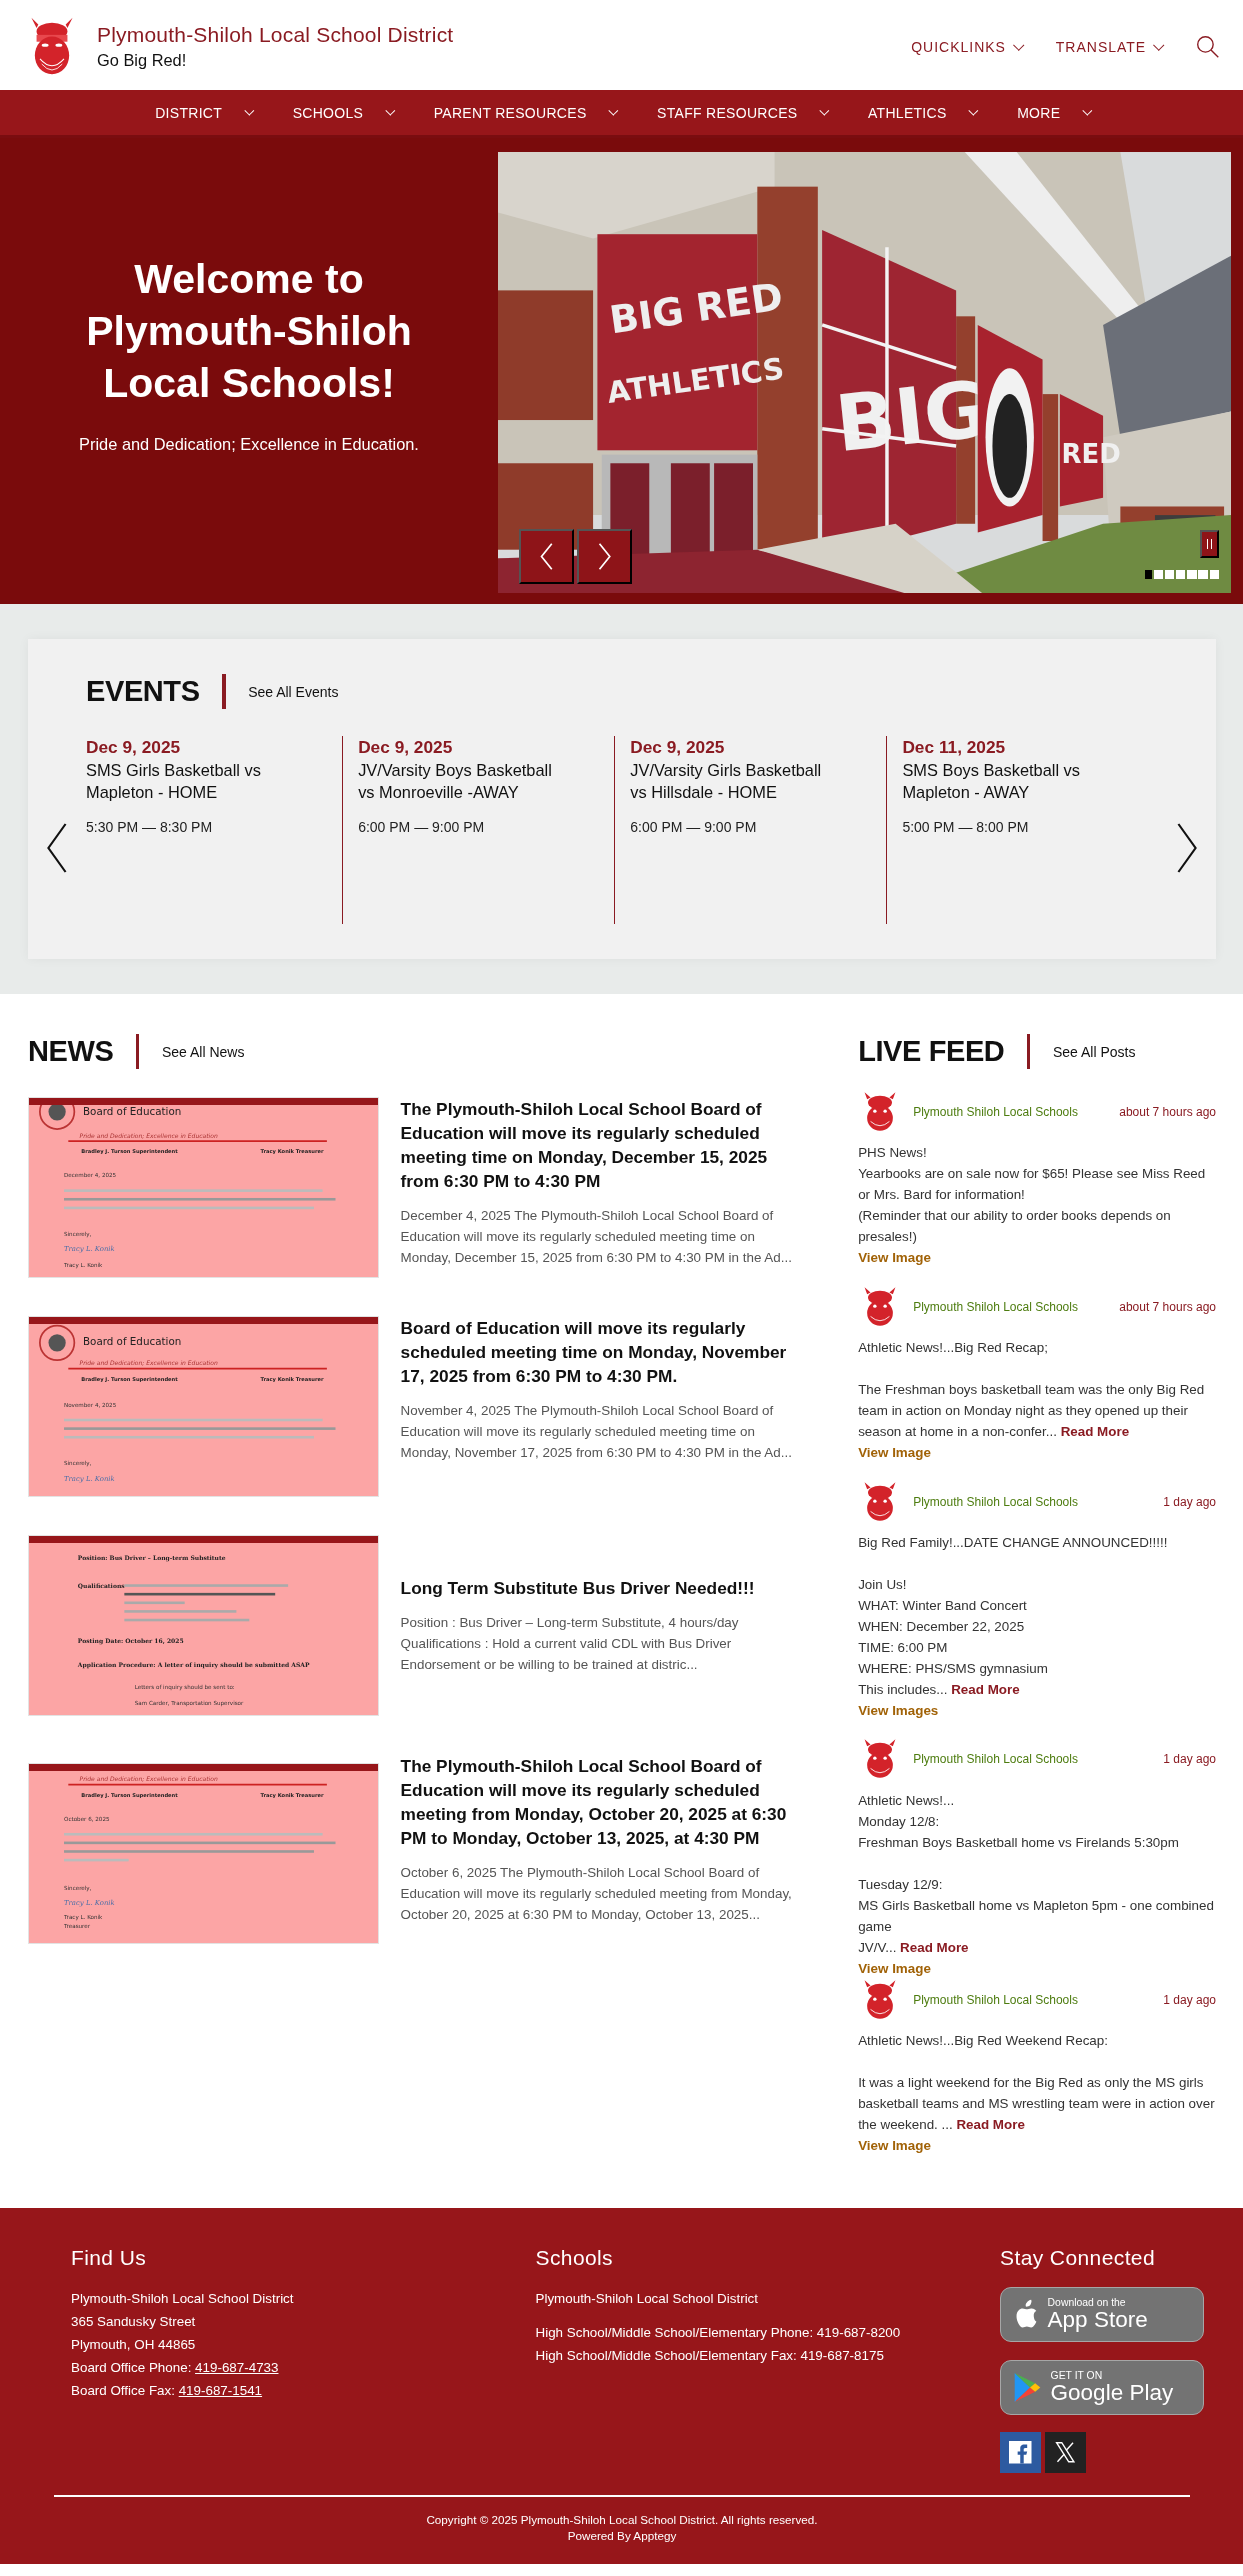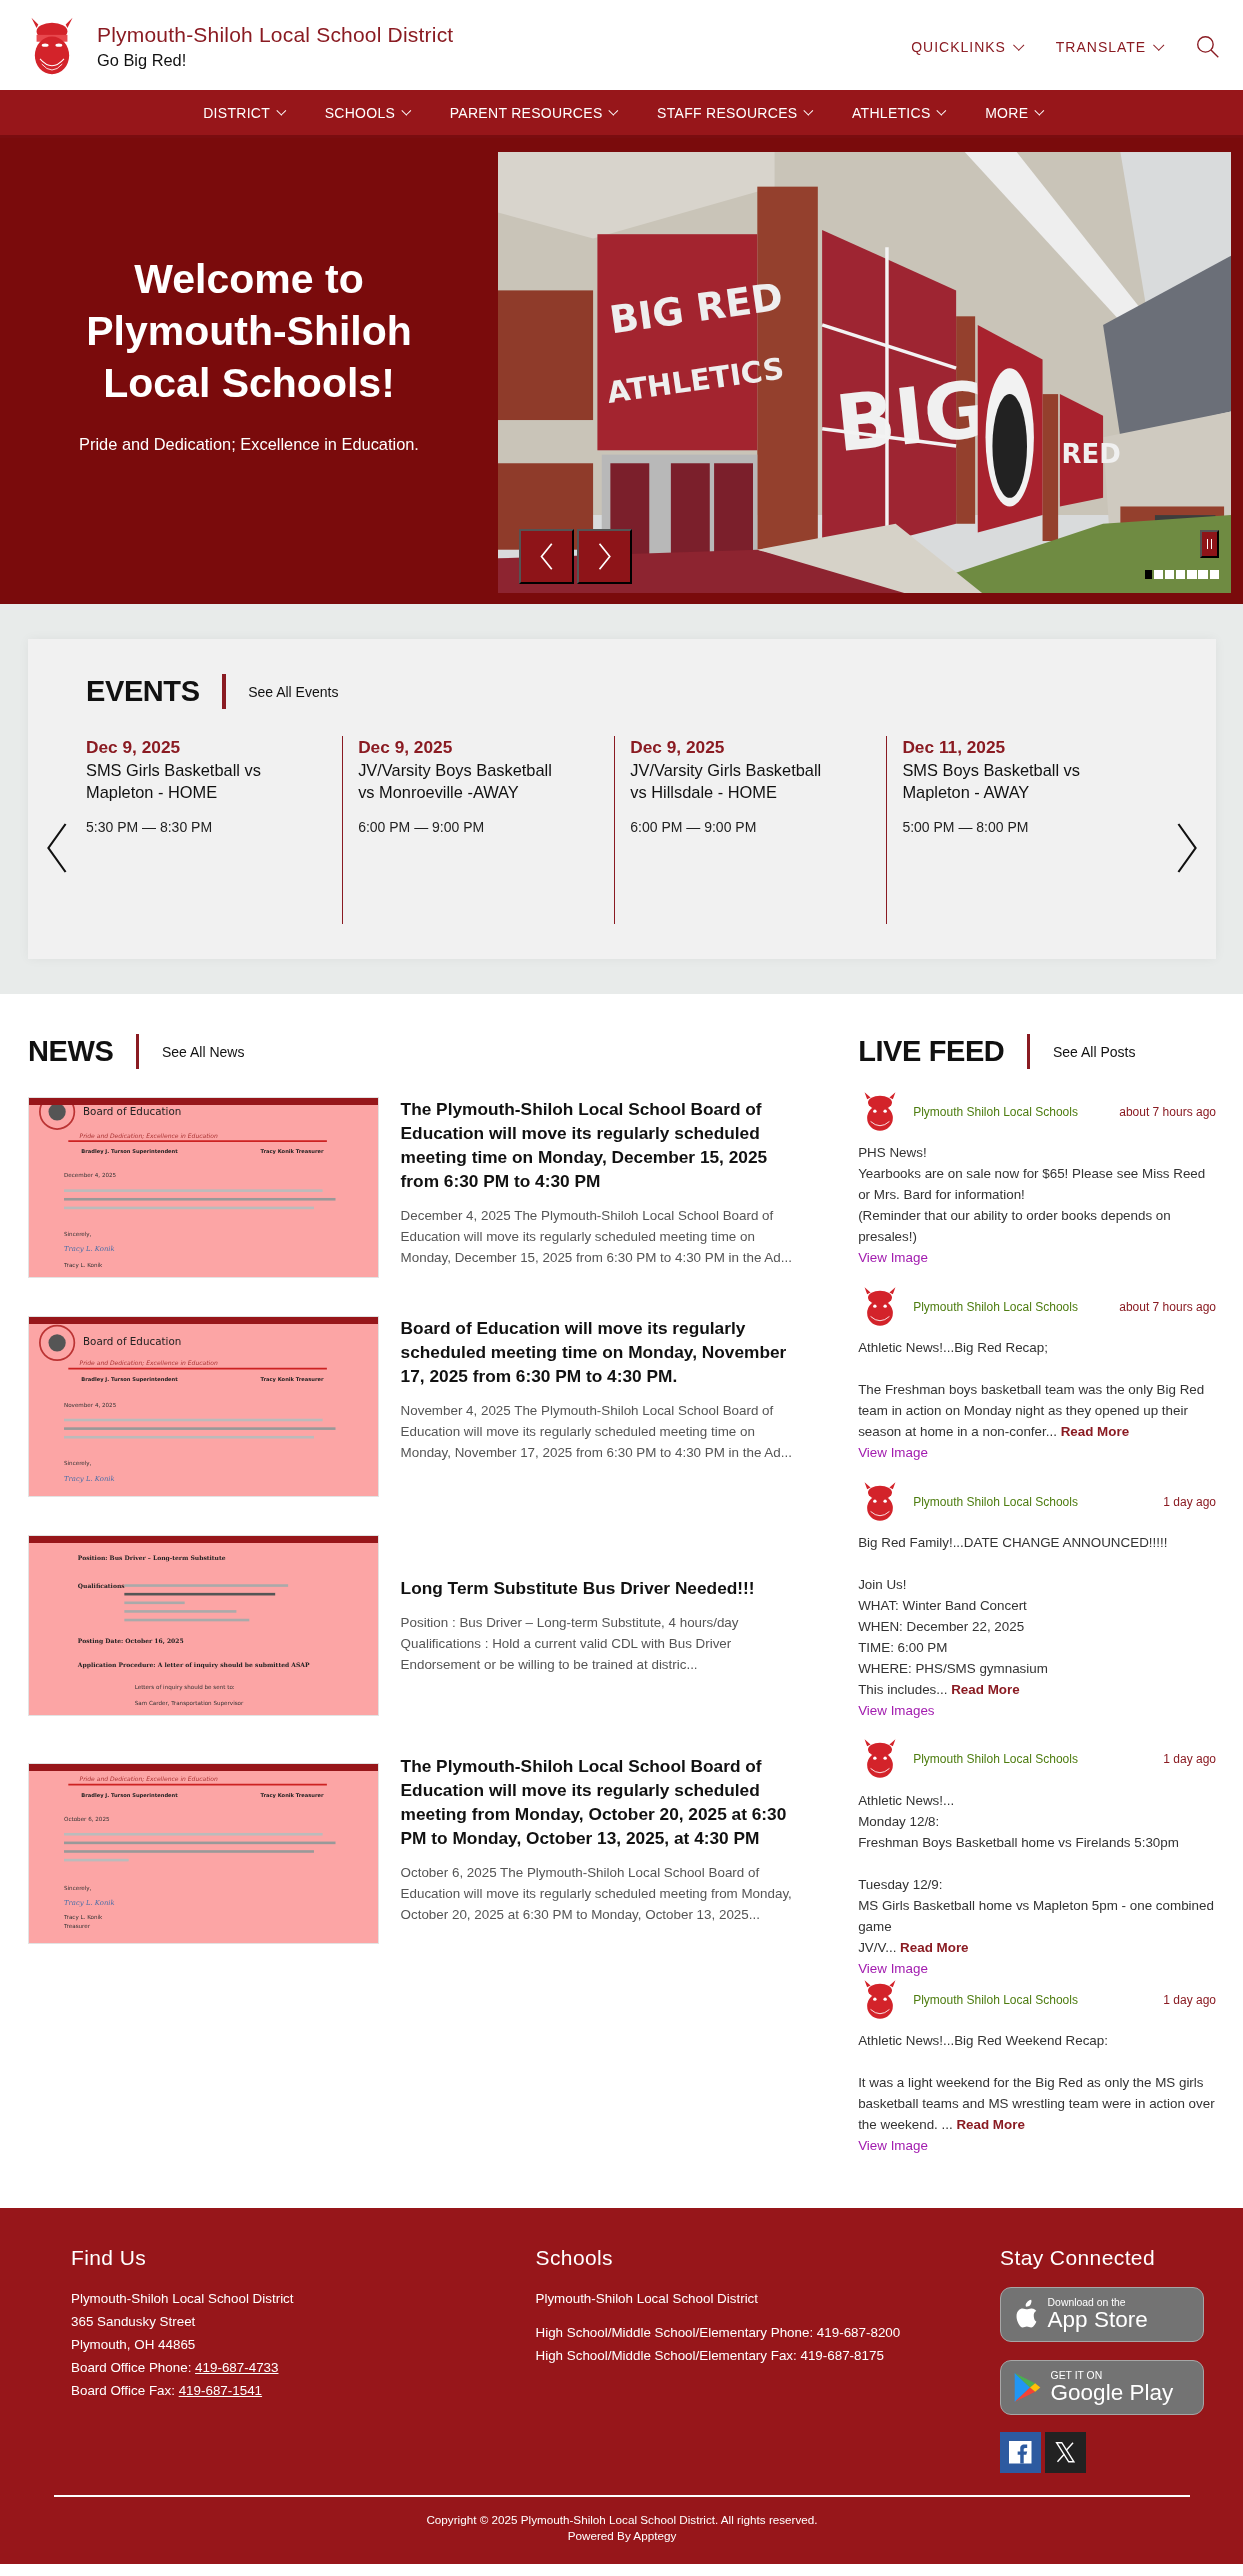--- a/index.html
+++ b/index.html
@@ -11,21 +11,21 @@
   .top-header { height: 90px; position: relative; background: #fff; }
   .logo { position: absolute; left: 26px; top: 15.5px; width: 52px; height: 60px; }
   .site-title { position: absolute; left: 97px; top: 22.5px; font-size: 21px; color: #8a1b22; letter-spacing: 0.2px; }
   .site-tagline { position: absolute; left: 97px; top: 51px; font-size: 16.4px; color: #111; }
   .util-nav { position: absolute; right: 24px; top: 35px; display: flex; align-items: center; gap: 35px; }
   .util-link { display: flex; align-items: center; gap: 7px; font-size: 14px; letter-spacing: 1px; color: #8a1b22; }
   .util-link .chev { width: 7.8px; height: 7.8px; border-right: 1.3px solid #8a1b22; border-bottom: 1.3px solid #8a1b22; transform: rotate(45deg) translateY(-2.6px); }
   .search-btn { width: 24px; height: 24px; position: relative; }
 
   .main-nav { height: 48px; background: #97161a; display: flex; justify-content: center; align-items: center; gap: 0; border-bottom: 3.5px solid #7a0d10; }
-  .nav-item { display: flex; align-items: center; gap: 2px; padding: 0 21px; color: #fff; font-size: 14px; letter-spacing: 0.3px; height: 100%; }
+  .nav-item { display: flex; align-items: center; gap: 18px; padding: 0 21px; color: #fff; font-size: 14px; letter-spacing: 0.3px; height: 100%; }
   .nav-item .chev { width: 7px; height: 7px; border-right: 1.7px solid #fff; border-bottom: 1.7px solid #fff; transform: rotate(45deg) translateY(-2.6px); margin-left: 3.5px; }
 
   
   .hero { height: 466px; background: #7a0b0c; position: relative; }
   .hero-text { position: absolute; left: 0; top: 0; width: 498px; height: 466px; display: flex; flex-direction: column; justify-content: center; align-items: center; text-align: center; padding-bottom: 35px; }
   .hero-title { color: #fff; font-size: 41px; font-weight: bold; line-height: 52px; width: 363px; }
   .hero-sub { color: #fff; font-size: 16.4px; margin-top: 26px; }
   .hero-photo { position: absolute; left: 498px; top: 14px; width: 733px; height: 441px; overflow: hidden; background: #c9c6bd; }
   .hero-ctrl { position: absolute; bottom: 8.6px; width: 55px; height: 55px; background: #8e1418; display: flex; align-items: center; justify-content: center; }
   .hero-ctrl.prev { left: 21px; }
@@ -68,21 +68,21 @@
   .news-excerpt { font-size: 13.4px; color: #555; line-height: 21px; margin-top: 12px; }
 
   .feed-post { margin-top: 17.3px; }
   .feed-post:first-of-type { margin-top: 24px; }
   .feed-head { display: flex; align-items: center; height: 43px; }
   .feed-avatar { width: 36px; height: 40px; margin-left: 3.5px; }
   .feed-author { font-size: 12px; color: #4d7c0f; margin-left: 15.5px; }
   .feed-time { font-size: 12px; color: #8a1b22; margin-left: auto; }
   .feed-text { font-size: 13.4px; color: #333; line-height: 21px; margin-top: 8.6px; white-space: pre-line; }
   .read-more { color: #8a1b22; font-weight: bold; }
-  .view-image { display: block; color: #a21caf; font-weight: normal; font-size: 13.4px; line-height: 21px; }
+  .view-image { display: block; color: #a16207; font-weight: bold; font-size: 13.4px; line-height: 21px; }
 
   
   .footer { background: #97161a; color: #fff; padding: 38px 54px 26px 71px; position: relative; height: 356px; }
   .footer-cols { display: flex; }
   .footer-col h3 { font-size: 21px; font-weight: normal; letter-spacing: 0.4px; margin-bottom: 17.3px; }
   .footer-col .line { font-size: 13.4px; line-height: 23px; }
   .footer-col .line a { text-decoration: underline; }
   .col-find { width: 475px; }
   .col-schools { width: 475px; }
   .col-stay { width: 190px; }

